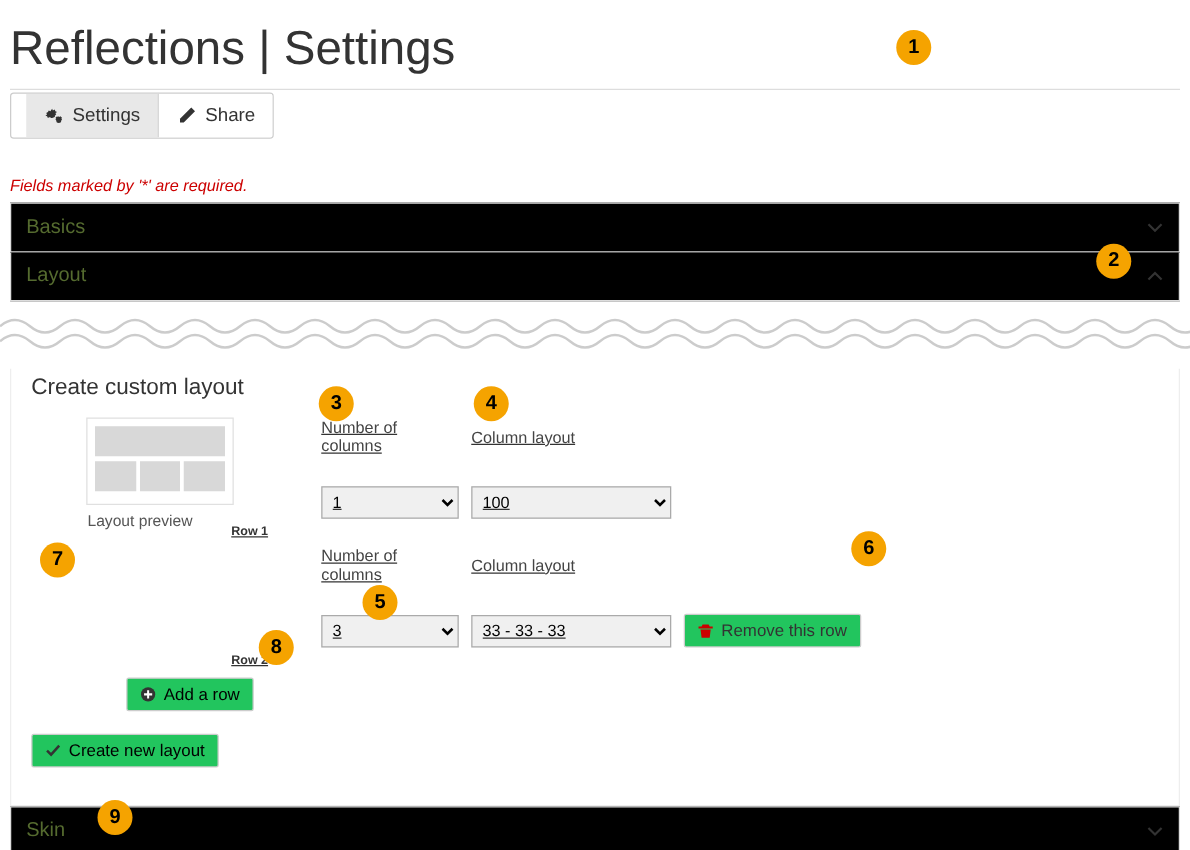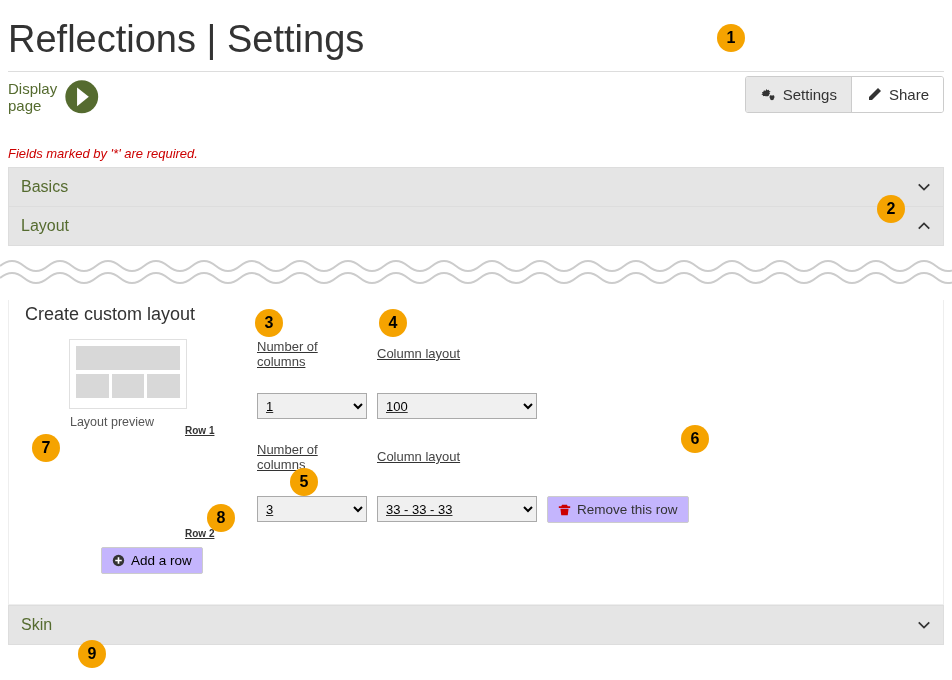--- a/index.html
+++ b/index.html
@@ -1,69 +1,62 @@
 <!DOCTYPE html>
 <html><head>
 <meta charset="utf-8">
 <style>
   * { box-sizing: border-box; margin: 0; padding: 0; }
   body { font-family: "Helvetica Neue", Arial, sans-serif; font-size: 14px; color: #333; background: #fff; width: 952px; }
   .page-title { font-size: 38px; font-weight: 300; color: #333; padding: 18px 8px 10px 8px; }
   .divider { border-top: 1px solid #ddd; margin: 0 8px; }
   .subnav { display: flex; justify-content: space-between; align-items: center; padding: 6px 8px 0 8px; }
   .display-link { color: #556b2f; font-size: 15px; display: flex; align-items: center; gap: 6px; cursor: pointer; }
-  .tabbar { display: flex; border: 1px solid #ccc; border-radius: 3px; overflow: hidden; margin-top: -4px; }
+  .tabbar { display: flex; border: 1px solid #ccc; border-radius: 3px; overflow: hidden; margin-top: -4px; padding-left: 12px; }
   .tabbtn { display: flex; align-items: center; gap: 7px; padding: 9px 14px; background: #fff; border-left: 1px solid #ccc; font-size: 15px; cursor: pointer; }
   .tabbtn:first-child { border-left: none; }
   .tabbtn.active { background: #e8e8e8; }
   .tabbtn svg { width: 16px; height: 16px; }
   .required-note { color: #c00; font-style: italic; font-size: 13px; padding: 30px 23px 6px 8px; }
   .panel { margin: 0 8px; }
-  .accordion-header { display: flex; justify-content: space-between; align-items: center; padding: 10px 12px; border: 1px solid #ddd; background: #e5e5e5; color: #556b2f; font-size: 16px; cursor: pointer; }
+  .accordion-header { display: flex; justify-content: space-between; align-items: center; padding: 10px 12px; border: 1px solid #ddd; background: #000000; color: #556b2f; font-size: 16px; cursor: pointer; }
   .accordion-header svg { width: 14px; height: 14px; }
   .torn { position: relative; height: 30px; margin: 10px 0 14px 0; }
   .torn svg { width: 100%; height: 30px; }
   .custom-area { padding: 4px 16px 30px 16px; border: 1px solid #eee; border-top: none; margin: 0 8px; }
   .section-title { font-size: 18px; color: #333; font-weight: 400; margin-bottom: 14px; }
   .preview-col { width: 130px; padding-left: 44px; }
   .preview-box { border: 1px solid #e0e0e0; padding: 6px; width: 118px; }
   .preview-row { margin-bottom: 4px; display: flex; gap: 3px; }
   .preview-cell { background: #d8d8d8; height: 24px; flex: 1; }
   .preview-label { text-align: center; font-size: 12.5px; color: #555; padding-top: 6px; }
   .form-area { flex: 1; }
   .form-grid { display: grid; grid-template-columns: 62px 110px 160px 160px; gap: 6px 10px; align-items: center; text-decoration: underline; }
   .col-head { font-size: 13px; color: #444; padding-bottom: 2px; }
   .rowlbl { font-weight: bold; font-size: 10px; margin-top: 48px; }
   select.sel { width: 100%; height: 26px; border: 1px solid #aaa; background: #f0f0f0; font-size: 13px; padding: 0 4px; }
-  .btn { display: inline-flex; align-items: center; gap: 6px; border: 1px solid #ccc; background: #c4b5fd; padding: 5px 10px; font-size: 13.5px; border-radius: 2px; cursor: pointer; }
+  .btn { display: inline-flex; align-items: center; gap: 6px; border: 1px solid #ccc; background: #22c55e; padding: 5px 10px; font-size: 13.5px; border-radius: 2px; cursor: pointer; }
   .btn svg { width: 13px; height: 13px; }
   .remove-btn { color: #333; }
   .remove-btn .ic { color: #c00; }
   .addrow-wrap { margin: 8px 0 0 76px; }
   .createnew-wrap { margin-top: 18px; }
   .skin-wrap { margin: 0 8px; }
   .save-wrap { padding: 38px 8px 20px 8px; }
   .save-btn { background: #556b2f; color: #fff; border: none; padding: 8px 14px; font-size: 14px; border-radius: 2px; cursor: pointer; }
   .marker { position: absolute; width: 28px; height: 28px; border-radius: 50%; background: #f5a300; color: #000; font-weight: bold; font-size: 16px; display: flex; align-items: center; justify-content: center; pointer-events: none; z-index: 50; }
   .rel { position: relative; }
 </style>
 </head>
 <body class="rel">
 
 <h1 class="page-title">Reflections | Settings</h1>
 <div class="divider"></div>
 
 <div class="subnav">
-  <div class="display-link">
-    <span>Display page</span>
-    <svg viewBox="0 0 16 16">
-        <circle cx="8" cy="8" r="7" fill="#556b2f"></circle>
-        <path d="M6 4l5 4-5 4z" fill="#fff"></path>
-      </svg>
-  </div>
   <div class="tabbar">
     <div class="tabbtn active">
       <svg viewBox="0 0 24 24">
           <path fill="#333" d="M10 6a4 4 0 1 1 0 8 4 4 0 0 1 0-8m0-3l1 2 2-1 1 2 2 1-2 1 1 2-2 1-1 2-2-1-1 2-2-1-2 1-1-2-2-1 2-1-1-2 2-1 1-2 2 1zM18 14a3 3 0 1 1 0 6 3 3 0 0 1 0-6m0-2l1 1 1-1 1 1 1 1-1 1 1 1-1 1-1 1-1-1-1 1-1-1-1 1-1-1-1-1 1-1-1-1 1-1 1-1 1 1z"></path>
         </svg>
       <span>Settings</span>
     </div>
     <div class="tabbtn">
       <svg viewBox="0 0 16 16">
           <path fill="#333" d="M12 1l3 3-9 9H3v-3z"></path>
@@ -151,20 +144,28 @@
   <div class="addrow-wrap">
     <button class="btn">
       <svg viewBox="0 0 16 16">
           <circle cx="8" cy="8" r="7" fill="#333"></circle>
           <path d="M8 4v8M4 8h8" stroke="#fff" stroke-width="2"></path>
         </svg>
       <span>Add a row</span>
     </button>
   </div>
 
+  <div class="createnew-wrap">
+    <button class="btn">
+      <svg viewBox="0 0 16 16">
+          <path d="M2 8l4 4 8-9" stroke="#333" stroke-width="2.5" fill="none"></path>
+        </svg>
+      <span>Create new layout</span>
+    </button>
+  </div>
 </div>
 
 <div class="skin-wrap">
   <div class="accordion-header">
     <span>Skin</span>
     <svg viewBox="0 0 16 16">
         <path d="M2 5l6 6 6-6" stroke="#333" stroke-width="2" fill="none"></path>
       </svg>
   </div>
 </div>

